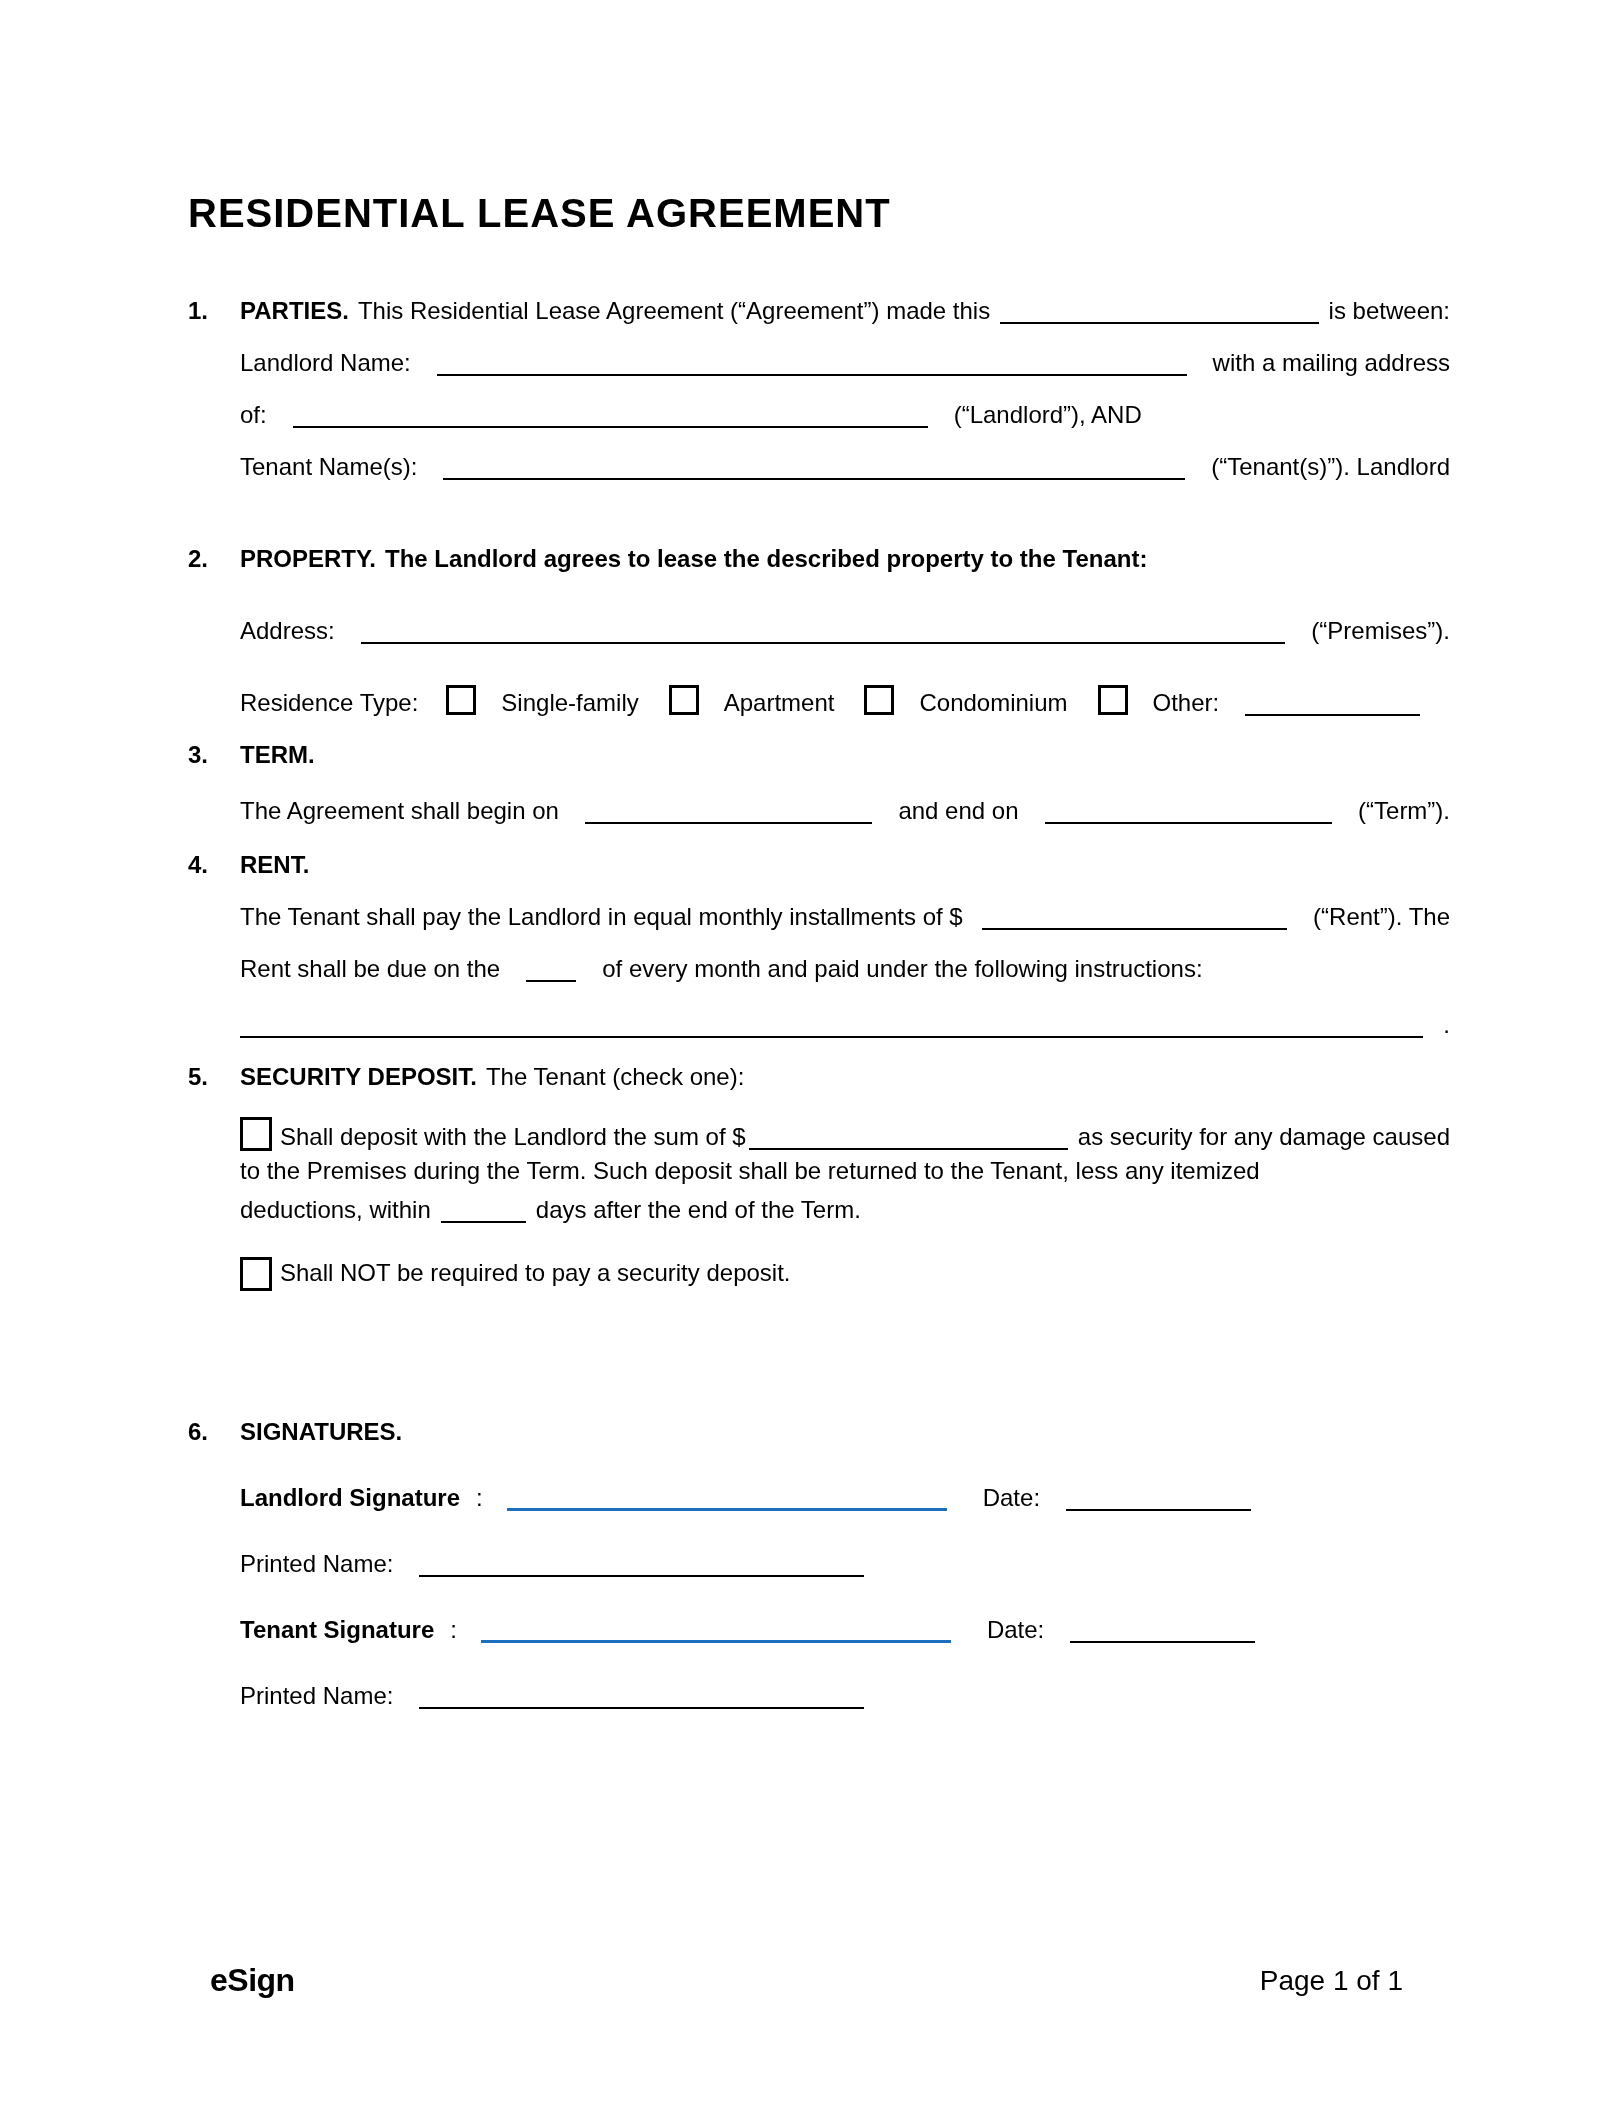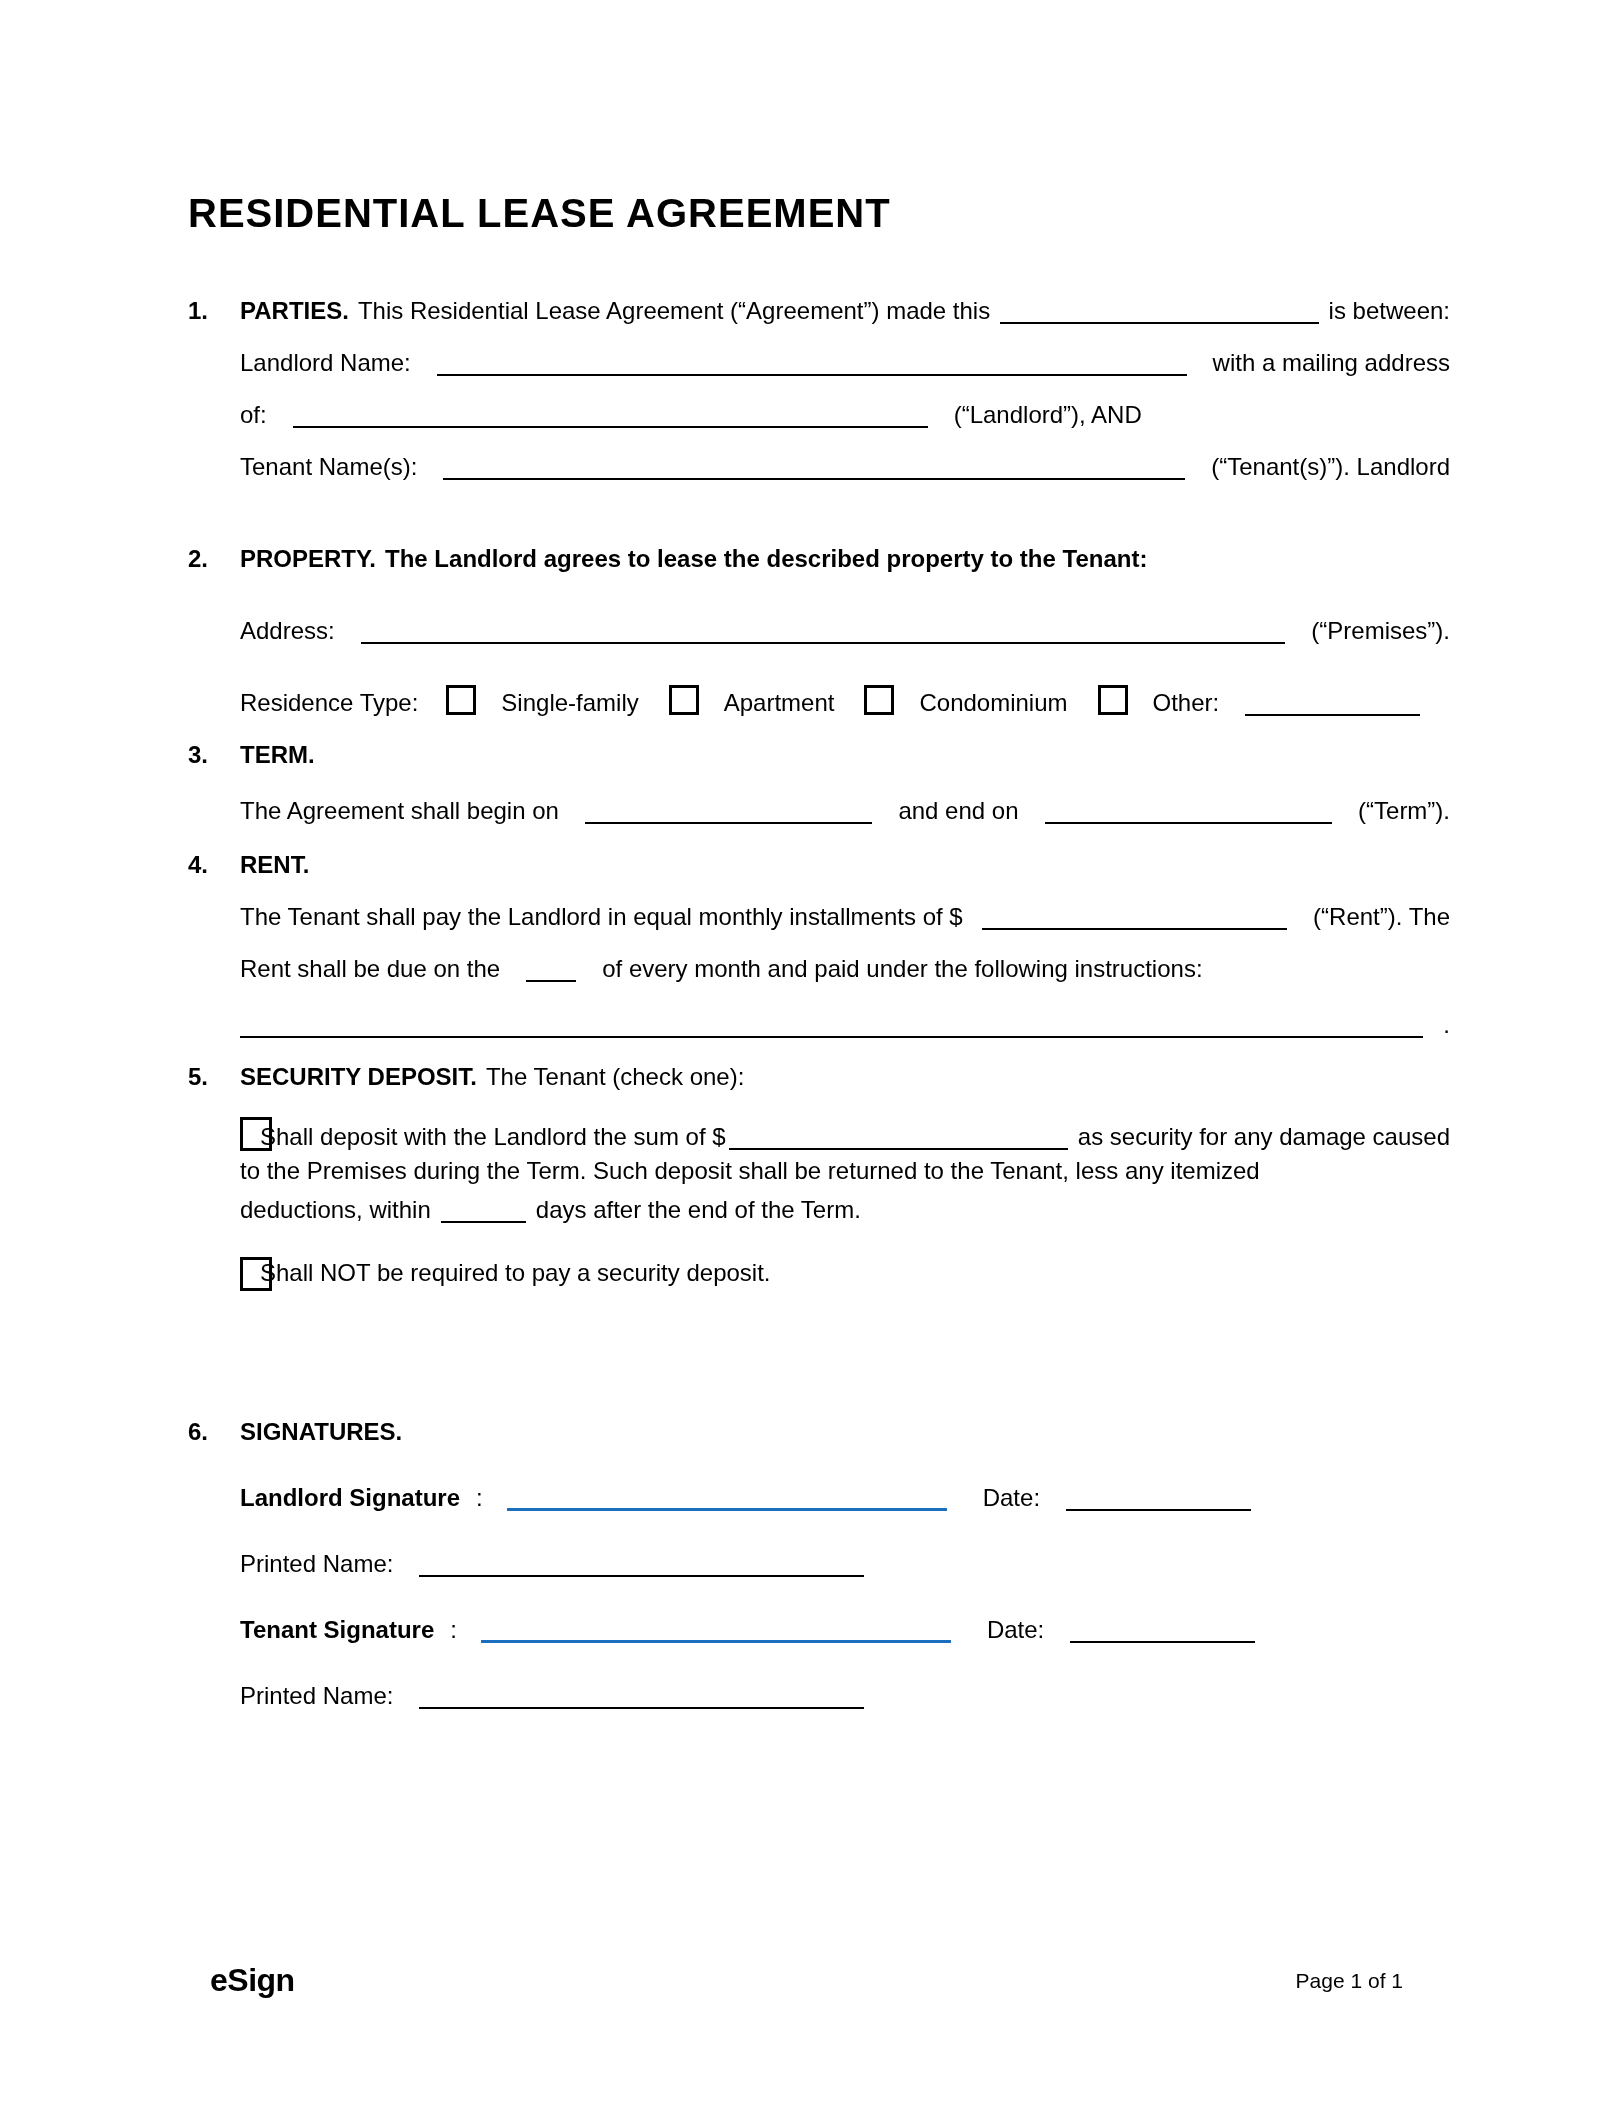--- a/index.html
+++ b/index.html
@@ -50,37 +50,37 @@
   .sec4 .lastline{margin-top:4px;}
   .opt{position:relative;}
   .opt1{margin-top:12px;}
   .opt1 .line{line-height:34px;}
   .opt2{margin-top:28px;}
   .opt2 .line{line-height:36px;}
   .opt .cbabs{
     position:absolute;left:0;top:2px;
     width:26px;height:28px;border:3px solid #000;
   }
-  .opt .firstline{padding-left:20px;text-align:center;}
+  .opt .firstline{padding-left:40px;text-align:center;}
   .sec6{margin-top:115px;}
   .sigrow{margin-top:14px;}
   .sigblank-l{width:440px;margin-left:8px;margin-right:20px;}
   .sigblank-t{width:470px;margin-left:8px;margin-right:20px;}
   .dateblank{width:185px;}
   .nameblank{width:445px;}
   .ofblank{width:635px;}
   .dayblank{width:50px;}
   .withinblank{width:85px;}
   .footer{
     position:absolute;top:1962px;left:0;right:0;
     display:flex;align-items:center;justify-content:space-between;
     padding:0 221px 0 210px;
   }
   .brand{font-size:32px;font-weight:bold;letter-spacing:-0.5px;}
-  .pageinfo{font-size:21px;}
+  .pageinfo{font-size:28px;}
 </style>
 </head>
 <body>
 
 <div class="page">
   <div class="doc">
 
     <h1 class="title">RESIDENTIAL LEASE AGREEMENT</h1>
 
     <section class="sec1">

